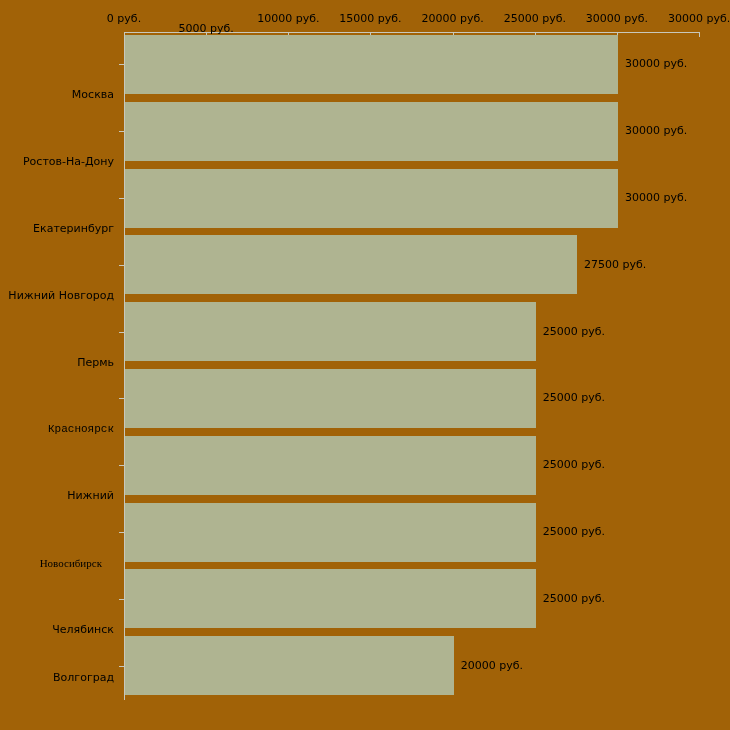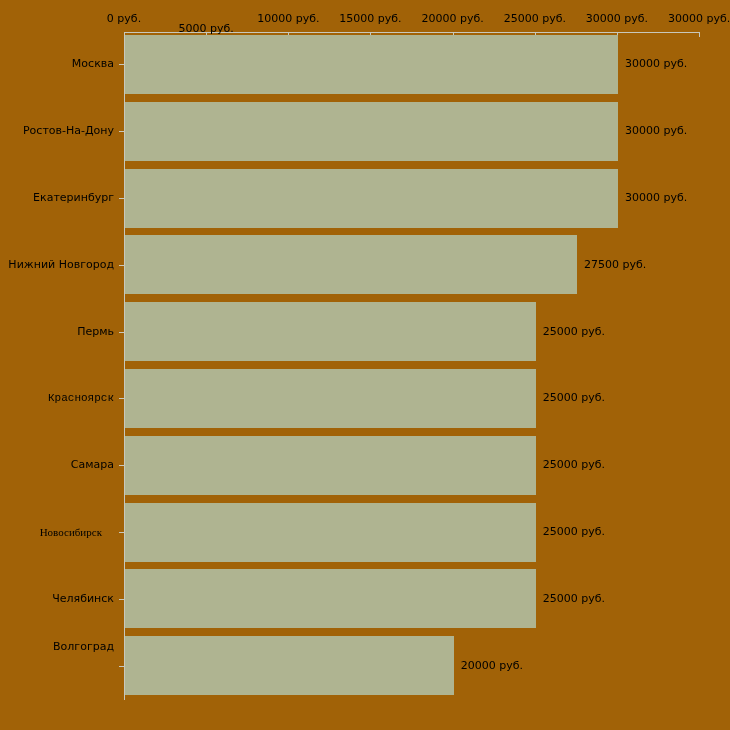--- a/index.html
+++ b/index.html
@@ -57,20 +57,21 @@
 
   
   .y-tick-label {
     position: absolute;
     font-size: 11px;
     color: #000000;
     white-space: nowrap;
     text-align: right;
     transform: translateY(-50%);
     line-height: 12px;
+    margin-top: 31px;
   }
 
   
   .bar {
     position: absolute;
     background: #afb491;
   }
 
   
   .bar-value-label {
@@ -123,21 +124,21 @@
       <div class="y-tick-mark" style="left: 119px; top: 598.8px; width: 5px;"></div>
       <div class="y-tick-mark" style="left: 119px; top: 665.6px; width: 5px;"></div>
     </div>
   <div id="y-tick-labels">
       <div class="y-tick-label" style="right: 616px; top: 64.4px;">Москва</div>
       <div class="y-tick-label" style="right: 616px; top: 131.2px;">Ростов-На-Дону</div>
       <div class="y-tick-label" style="right: 616px; top: 198px;">Екатеринбург</div>
       <div class="y-tick-label" style="right: 616px; top: 264.8px; text-align: right;">Нижний Новгород</div>
       <div class="y-tick-label" style="right: 616px; top: 331.6px;">Пермь</div>
       <div class="y-tick-label" style="right: 616px; top: 398.4px; font-family: Liberation Mono, monospace;">Красноярск</div>
-      <div class="y-tick-label" style="right: 616px; top: 465.2px;">Самара</div>
+      <div class="y-tick-label" style="right: 616px; top: 465.2px;">Нижний</div>
       <div class="y-tick-label" style="right: 628px; top: 532px; font-family: Liberation Serif, serif;">Новосибирск</div>
       <div class="y-tick-label" style="right: 616px; top: 598.8px; text-align: center;">Челябинск</div>
       <div class="y-tick-label" style="right: 616px; top: 647px;">Волгоград</div>
     </div>
 
   <div id="bars">
       <div class="bar" style="left: 125px; top: 34.9px; width: 492.99px; height: 59px; background: rgb(175, 180, 145);"></div>
       <div class="bar" style="left: 125px; top: 101.7px; width: 492.99px; height: 59px; background: rgb(175, 180, 145);"></div>
       <div class="bar" style="left: 125px; top: 168.5px; width: 492.99px; height: 59px; background: rgb(175, 180, 145);"></div>
       <div class="bar" style="left: 125px; top: 235.3px; width: 451.907px; height: 59px; background: rgb(175, 180, 145);"></div>

